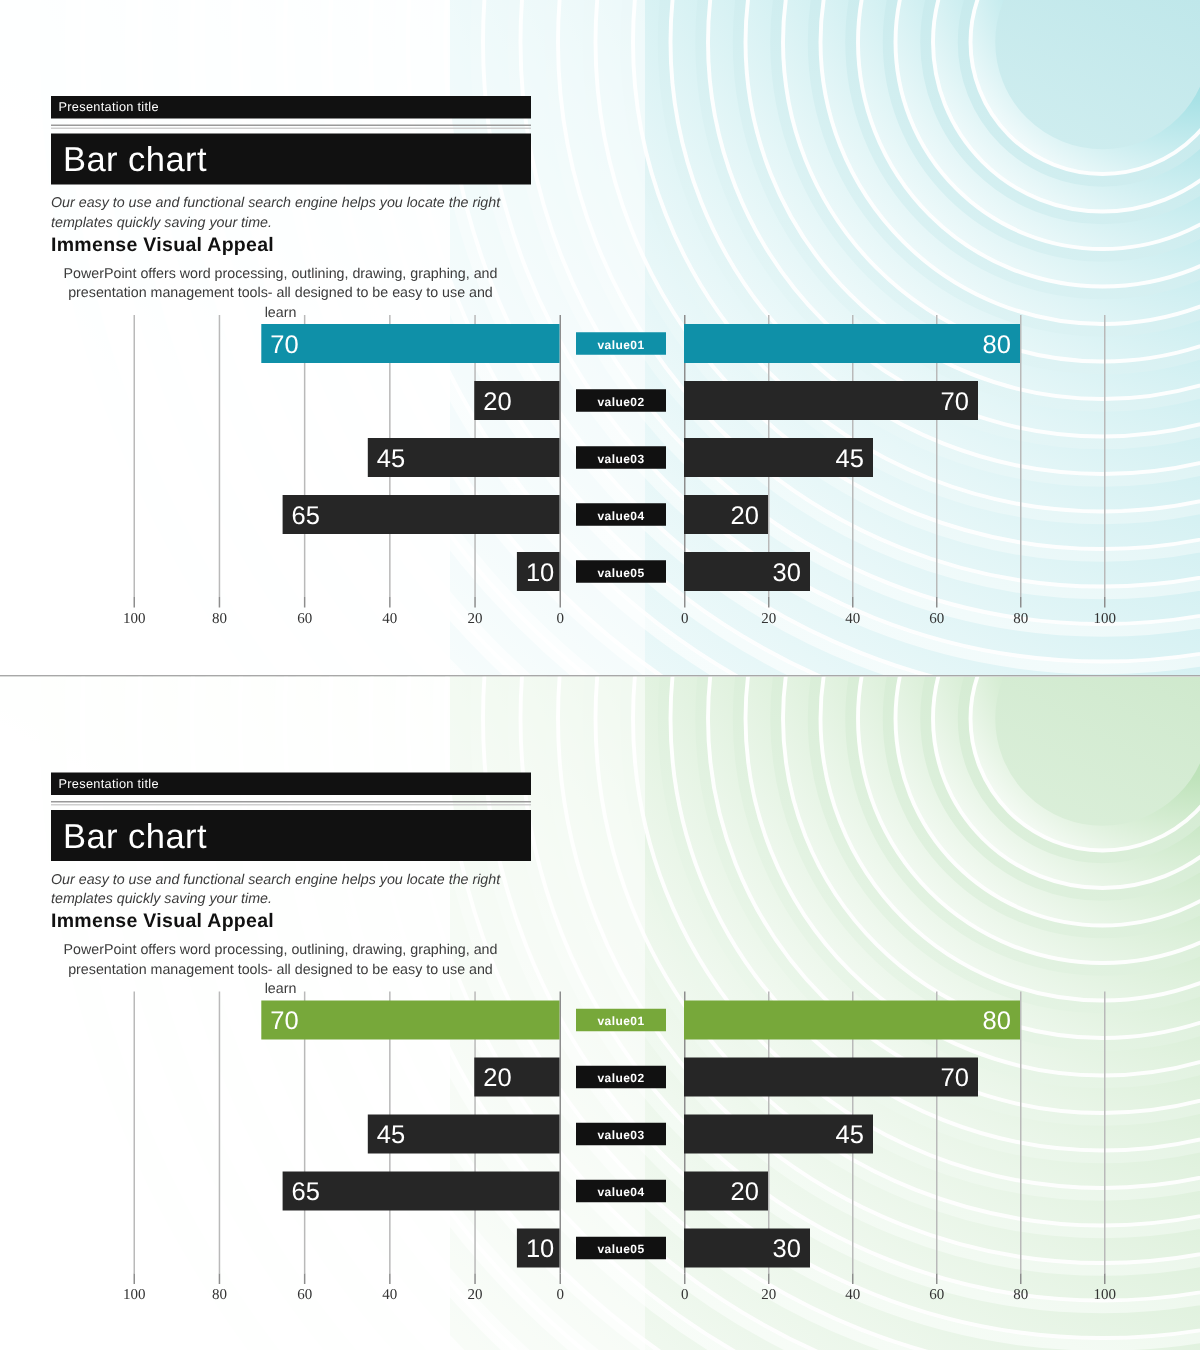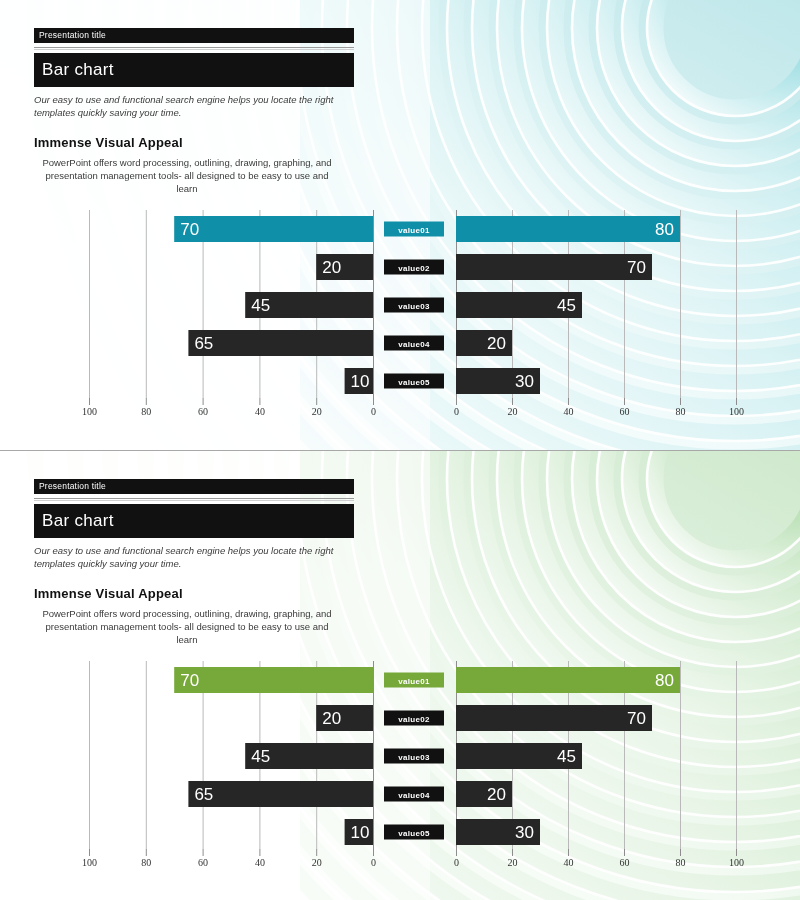--- a/index.html
+++ b/index.html
@@ -39,48 +39,48 @@
   .pres-title-bar {
     background: #111111;
     color: #ffffff;
     height: 15px;
     line-height: 15px;
     padding: 0 5px;
     font-size: 8.5px;
     letter-spacing: .2px;
     white-space: nowrap;
     overflow: hidden;
+    margin-top: 36px;
   }
   .rule { height: 1px; background: #9a9a9a; margin-top: 4px; }
   .rule2 { height: 1px; background: #cfcfcf; margin-top: 1px; margin-bottom: 3px; }
 
   .title-bar {
     background: #111111;
     color: #ffffff;
     height: 34px;
     line-height: 34px;
     padding: 0 8px;
-    font-size: 17px;
+    font-size: 23px;
     font-weight: 400;
     letter-spacing: .3px;
     white-space: nowrap;
     overflow: hidden;
   }
 
   .lead {
     margin-top: 6px;
     font-size: 9.5px;
     line-height: 13px;
     color: #3b3b3b;
     width: 300px;
     font-style: italic;
   }
 
   .sub-head {
-    margin-top: 16px;
     font-size: 13px;
     font-weight: bold;
     color: #111111;
     letter-spacing: .2px;
   }
   .sub-body {
     margin-top: 6px;
     margin-left: 2px;
     font-size: 9.5px;
     line-height: 13px;

